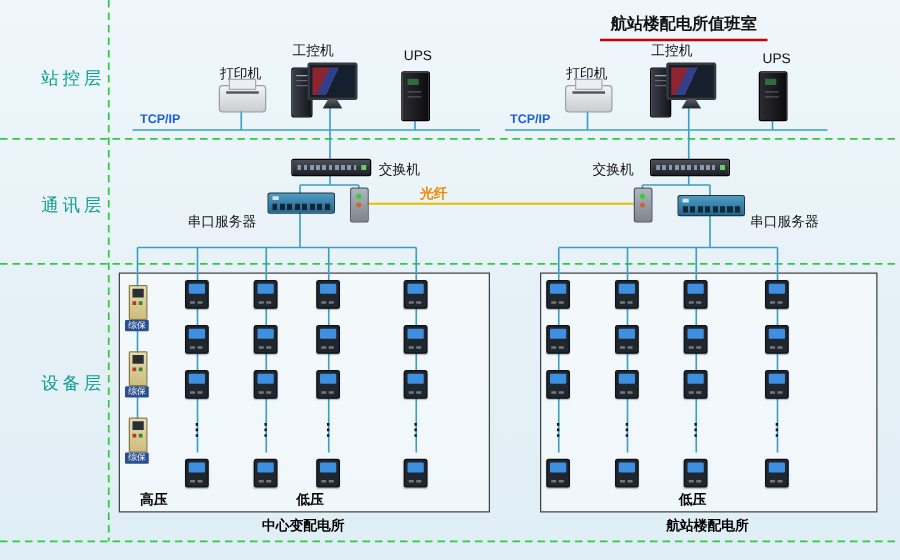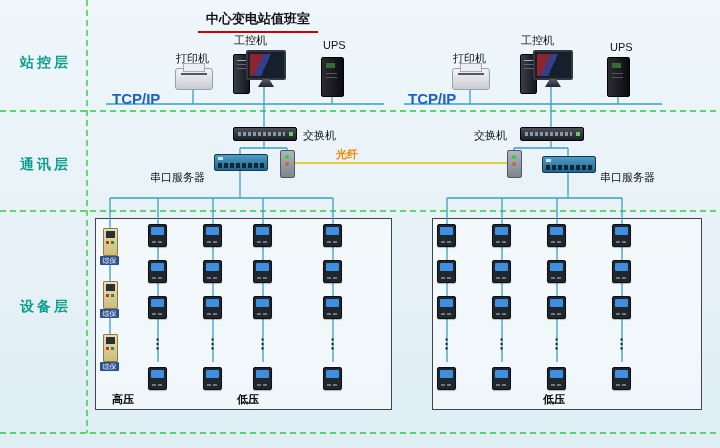--- a/index.html
+++ b/index.html
@@ -5,24 +5,24 @@
   html,body{margin:0;padding:0}
   .stage{
     position:relative;width:720px;height:448px;overflow:hidden;
     background:linear-gradient(180deg,#eff7fb 0%,#e6f1f7 55%,#dfeef5 100%);
     font-family:"Liberation Sans",sans-serif;color:#111;
   }
   .abs{position:absolute}
   svg.lines{position:absolute;left:0;top:0;pointer-events:none}
 
   
-  .layer-label{font-weight:bold;font-size:14px;color:#0c9e8e;letter-spacing:3px;text-align:left;width:64px}
+  .layer-label{font-weight:normal;font-size:14px;color:#0c9e8e;letter-spacing:3px;text-align:right;width:64px}
   .room-title{font-weight:bold;font-size:13px;text-align:center;border-bottom:2px solid #cc0000;padding-bottom:3px}
   .dev-label{font-size:11px;color:#111;white-space:nowrap}
-  .tcpip{font-size:15px;font-weight:bold;color:#1d5fd0;white-space:nowrap}
+  .tcpip{font-size:10px;font-weight:bold;color:#1d5fd0;white-space:nowrap}
   .fiber-label{font-size:11px;font-weight:bold;color:#f08a00;white-space:nowrap}
   .hvlv{font-size:11px;font-weight:bold;color:#000;white-space:nowrap}
   .caption{font-size:11px;font-weight:bold;color:#000;text-align:center}
   .relay-label{width:19px;text-align:center;font-size:7px;line-height:9px;color:#fff;background:#2b4f8e;border-radius:1px}
 
   
   .printer{width:36px;height:20px;background:linear-gradient(#f4f4f4,#c9ccd1);border:1px solid #9aa0a8;border-radius:3px}
   .printer::before{content:"";position:absolute;left:7px;top:-6px;width:20px;height:7px;background:#eceef2;border:1px solid #aab}
   .printer::after{content:"";position:absolute;left:5px;top:4px;right:5px;height:2px;background:#556}
 
@@ -73,35 +73,35 @@
     <path d="M0 111H720M0 211H720M0 433H720M87 0V433" stroke="#2ecc40" stroke-width="1.4" stroke-dasharray="6 4" fill="none"></path>
     <path d="M106 104H384M193 88V104M264 86V127M332 95V104M264 139V148M240 148H287M240 148V155M287 148V151M240 169V198M110 198H333M110 198V346M158 198V362M213 198V362M263 198V362M333 198V362" stroke="#3b9fc4" stroke-width="1.3" fill="none"></path>
     <path d="M404 104H662M470 88V104M551 86V127M618 95V104M551 139V148M514 148H568M514 148V151M568 148V157M568 171V198M447 198H622M447 198V362M502 198V362M557 198V362M622 198V362" stroke="#3b9fc4" stroke-width="1.3" fill="none"></path>
     <path d="M293 163H507" stroke="#e7c100" stroke-width="1.6" fill="none"></path>
   </svg>
 
   <div class="abs layer-label" style="left:20px;top:54px">站控层</div>
   <div class="abs layer-label" style="left:20px;top:156px">通讯层</div>
   <div class="abs layer-label" style="left:20px;top:298px">设备层</div>
 
-  <div class="abs room-title" style="left:198px;top:10px;width:120px">中心变电站值班室</div>
   <div class="abs dev-label" style="left:234px;top:33px">工控机</div>
   <div class="abs dev-label" style="left:176px;top:51px">打印机</div>
   <div class="abs printer" style="left:175px;top:68px"></div>
   <div class="abs tower" style="left:233px;top:54px"></div>
   <div class="abs monitor" style="left:246px;top:50px"></div>
   <div class="abs dev-label" style="left:323px;top:39px">UPS</div>
   <div class="abs ups" style="left:321px;top:57px"></div>
   <div class="abs tcpip" style="left:112px;top:90px">TCP/IP</div>
   <div class="abs switchbox" style="left:233px;top:127px"></div>
   <div class="abs dev-label" style="left:303px;top:128px">交换机</div>
   <div class="abs serialbox" style="left:214px;top:154px"></div>
   <div class="abs dev-label" style="left:150px;top:170px">串口服务器</div>
   <div class="abs converter" style="left:280px;top:150px"></div>
 
+  <div class="abs room-title" style="left:480px;top:10px;width:134px">航站楼配电所值班室</div>
   <div class="abs dev-label" style="left:521px;top:33px">工控机</div>
   <div class="abs dev-label" style="left:453px;top:51px">打印机</div>
   <div class="abs printer" style="left:452px;top:68px"></div>
   <div class="abs tower" style="left:520px;top:54px"></div>
   <div class="abs monitor" style="left:533px;top:50px"></div>
   <div class="abs dev-label" style="left:610px;top:41px">UPS</div>
   <div class="abs ups" style="left:607px;top:57px"></div>
   <div class="abs tcpip" style="left:408px;top:90px">TCP/IP</div>
   <div class="abs switchbox" style="left:520px;top:127px"></div>
   <div class="abs dev-label" style="left:474px;top:128px">交换机</div>
@@ -142,20 +142,21 @@
   <div class="mcol" style="left:324px;top:224px">
     <div class="meter"></div>
     <div class="meter"></div>
     <div class="meter"></div>
     <div class="dots">⋮</div>
     <div class="meter"></div>
   </div>
 
   <div class="abs hvlv" style="left:112px;top:392px">高压</div>
   <div class="abs hvlv" style="left:237px;top:392px">低压</div>
+  <div class="abs caption" style="left:95px;top:413px;width:295px">中心变配电所</div>
 
   <div class="mcol" style="left:438px;top:224px">
     <div class="meter"></div>
     <div class="meter"></div>
     <div class="meter"></div>
     <div class="dots">⋮</div>
     <div class="meter"></div>
   </div>
   <div class="mcol" style="left:493px;top:224px">
     <div class="meter"></div>
@@ -173,14 +174,15 @@
   </div>
   <div class="mcol" style="left:613px;top:224px">
     <div class="meter"></div>
     <div class="meter"></div>
     <div class="meter"></div>
     <div class="dots">⋮</div>
     <div class="meter"></div>
   </div>
 
   <div class="abs hvlv" style="left:543px;top:392px">低压</div>
+  <div class="abs caption" style="left:432px;top:413px;width:268px">航站楼配电所</div>
 
 </div>
 
 </body></html>

